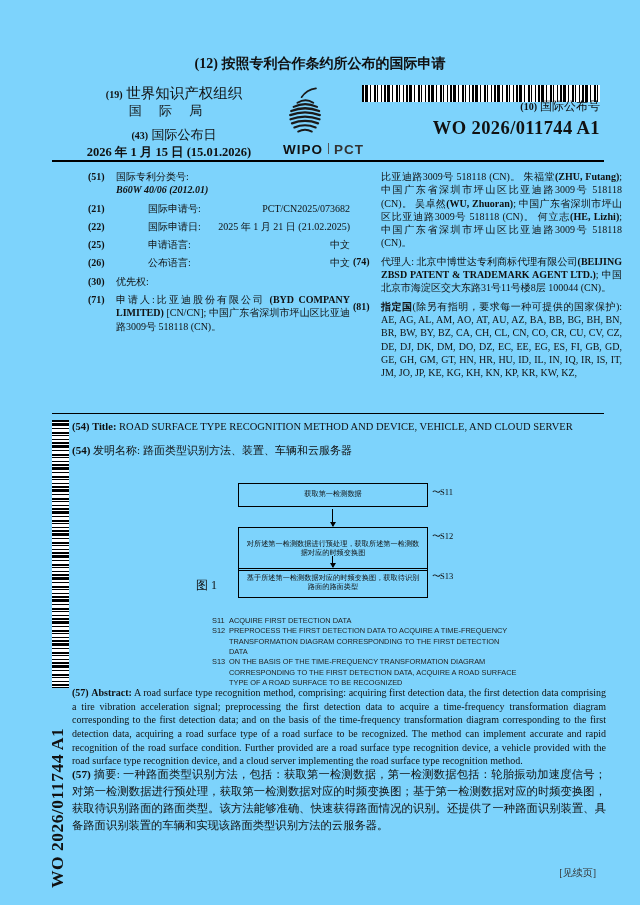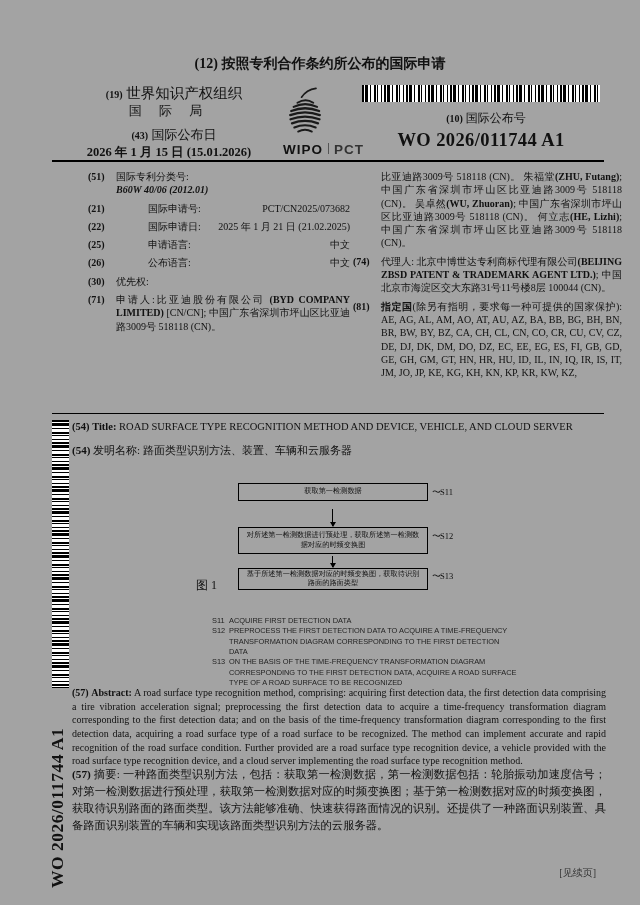--- a/index.html
+++ b/index.html
@@ -1,37 +1,37 @@
 <!DOCTYPE html>
 <html><head>
 <meta charset="utf-8">
 <style>
   html,body{margin:0;padding:0;background:#888;}
   .page{
-    position:relative;width:640px;height:905px;background:#a3a3a3;margin:0 auto;
+    position:relative;width:640px;height:905px;background:#7dd3fc;margin:0 auto;
     font-family:"Liberation Serif","DejaVu Serif",serif;color:#111;overflow:hidden;
   }
   .abs{position:absolute;}
   b{font-weight:bold;}
   
   .doc-type{top:55px;left:0;width:640px;text-align:center;font-weight:bold;font-size:14px;}
   .hdr-left{left:50px;top:84px;width:238px;text-align:center;line-height:1.25;}
   .hdr-org{font-size:14.5px;}
   .hdr-bureau{font-size:13px;letter-spacing:7px;margin-top:1px;}
   .hdr-pubdate-lbl{font-size:13px;margin-top:8px;}
   .hdr-pubdate-val{font-size:12.5px;font-weight:bold;margin-top:1px;}
   .code{font-weight:bold;}
   .code-sm{font-weight:bold;font-size:10px;margin-left:10px;}
   .logo-wrap{left:283px;top:86px;width:80px;text-align:left;}
   .logo-text{margin-top:2px;font-family:"Liberation Sans","DejaVu Sans",sans-serif;font-size:13.5px;font-weight:bold;letter-spacing:1px;white-space:nowrap;}
   .logo-sep{display:inline-block;width:1px;height:11px;background:#555;margin:0 5px;}
   .logo-pct{color:#333;}
   .barcode-top{left:362px;top:85px;width:238px;height:17px;
     background:repeating-linear-gradient(90deg,#000 0 2px,#fff 2px 3px,#000 3px 6px,#fff 6px 8px,#000 8px 9px,#fff 9px 12px,#000 12px 14px,#fff 14px 15px,#000 15px 16px,#fff 16px 19px,#000 19px 20px,#fff 20px 22px);}
-  .pubno{left:362px;top:110px;width:238px;text-align:center;}
+  .pubno{left:362px;top:98px;width:238px;text-align:right;}
   .pubno-lbl{font-size:12px;}
   .pubno-val{font-size:18.5px;font-weight:bold;margin-top:3px;letter-spacing:.4px;}
   .rule{border-top:2px solid #000;height:0;}
   .rule1{left:52px;top:160px;width:552px;}
   
   .bib{left:88px;top:170px;width:534px;display:flex;gap:3px;font-size:10px;line-height:1.33;}
   .bib-col-l{width:262px;flex:none;}
   .bib-col-r{flex:1;}
   .entry{display:flex;margin-bottom:5px;}
   .entry .code{width:28px;flex:none;font-size:10px;}
@@ -186,29 +186,29 @@
 
   <div class="abs rule rule2"></div>
 
   <div class="abs title-en">
     <b>(54)</b> <b>Title:</b> <span>ROAD SURFACE TYPE RECOGNITION METHOD AND DEVICE, VEHICLE, AND CLOUD SERVER</span>
   </div>
   <div class="abs title-zh">
     <b>(54)</b> <span>发明名称:</span> <span>路面类型识别方法、装置、车辆和云服务器</span>
   </div>
 
-  <div class="abs fbox" style="top:483px;height:18px;">
+  <div class="abs fbox" style="top:483px;height:24px;">
       <span>获取第一检测数据</span>
     </div>
   <div class="abs varrow" style="top:509px;height:17px;"></div>
-  <div class="abs fbox" style="top:527px;height:27px;">
+  <div class="abs fbox" style="top:527px;height:44px;">
       <span>对所述第一检测数据进行预处理，获取所述第一检测数据对应的时频变换图</span>
     </div>
   <div class="abs varrow" style="top:556px;height:11px;"></div>
-  <div class="abs fbox" style="top:568px;height:22px;text-align:center;">
+  <div class="abs fbox" style="top:568px;height:30px;text-align:center;">
       <span>基于所述第一检测数据对应的时频变换图，获取待识别路面的路面类型</span>
     </div>
 
   <div class="abs slabel" style="left:432px;top:486px;"><span class="tld">〜</span><span>S11</span></div>
   <div class="abs slabel" style="left:432px;top:530px;"><span class="tld">〜</span><span>S12</span></div>
   <div class="abs slabel" style="left:432px;top:570px;"><span class="tld">〜</span><span>S13</span></div>
 
   <div class="abs figcap">图 1</div>
 
   <div class="abs steps">

